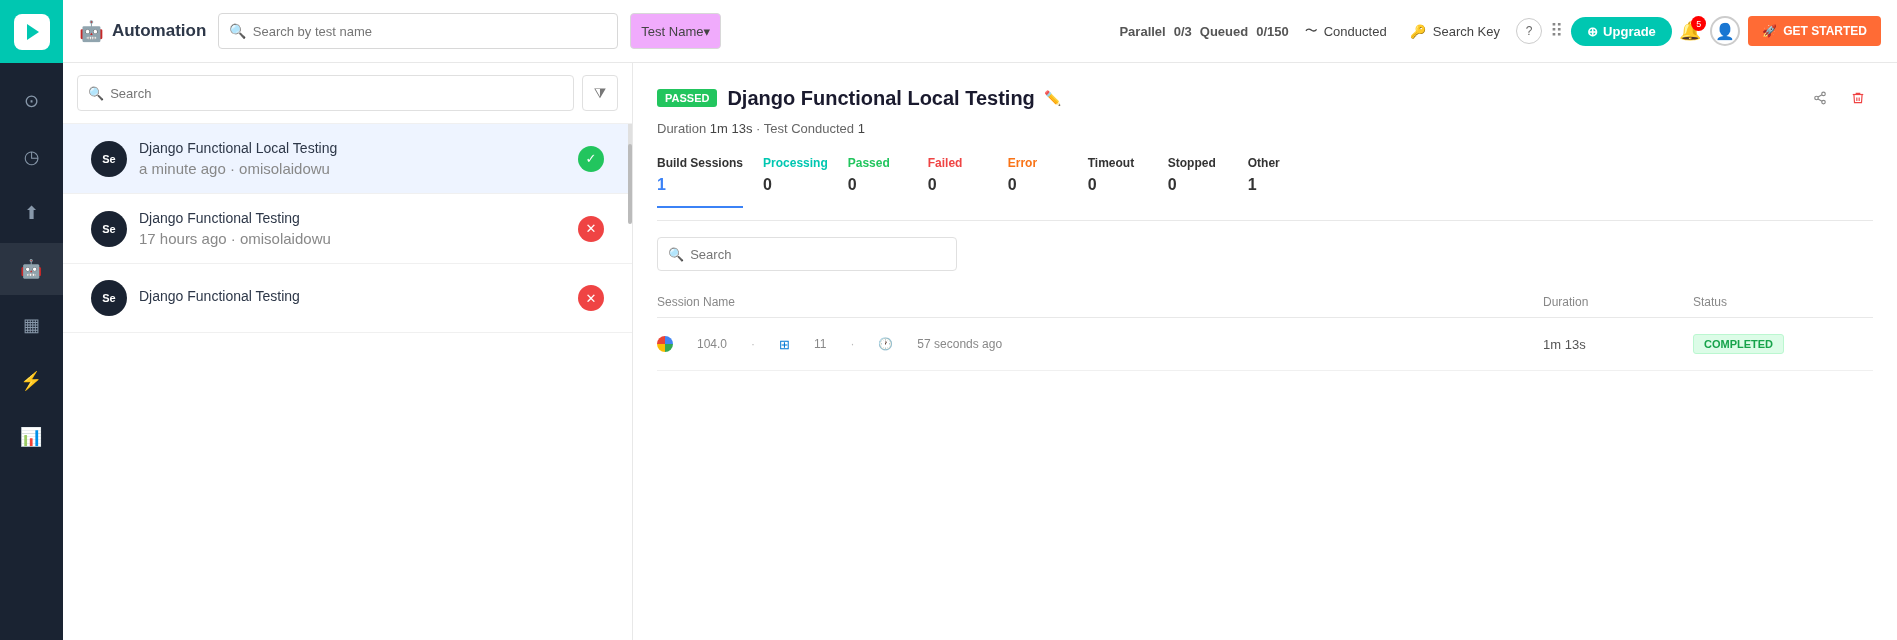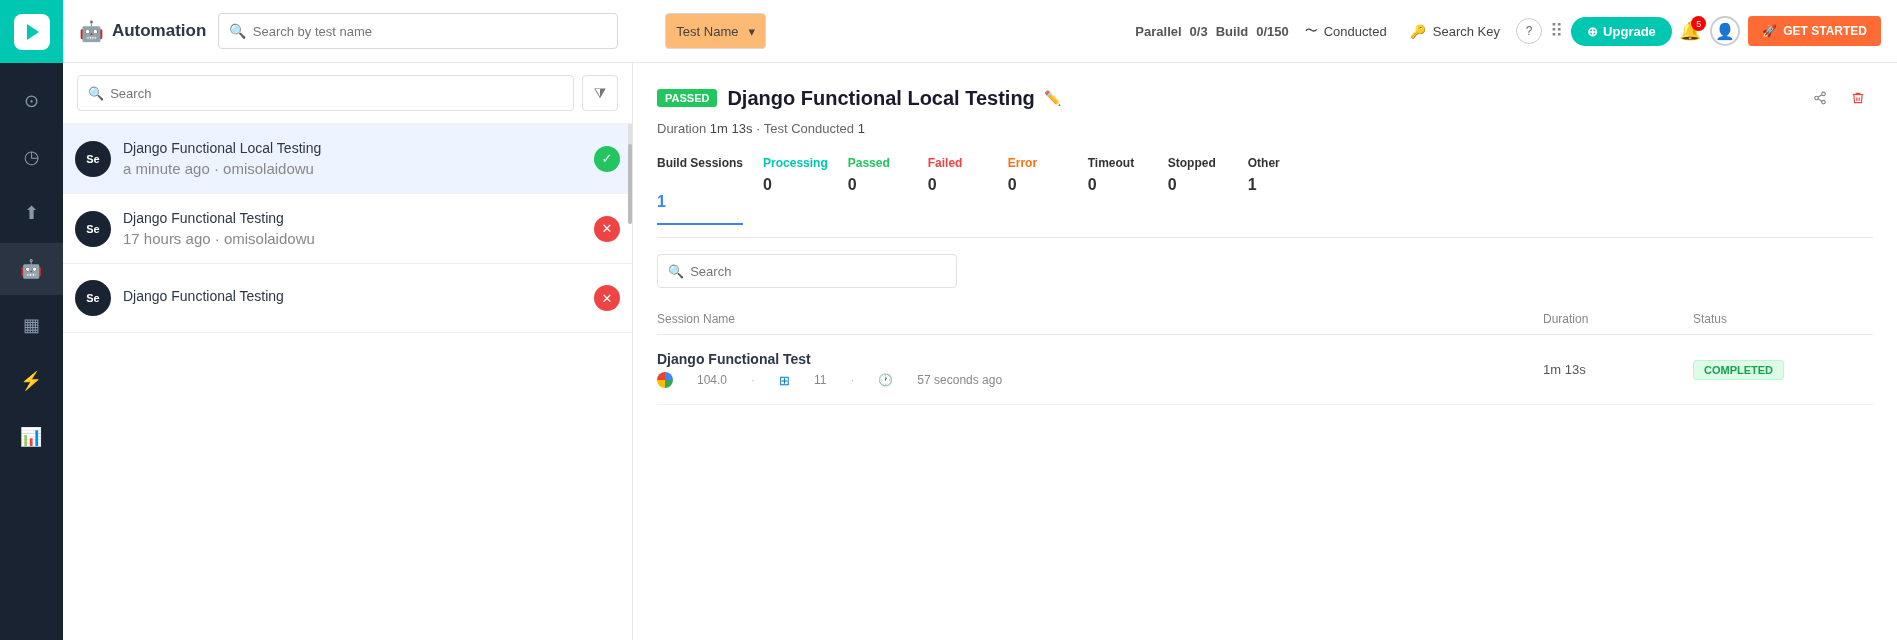--- a/index.html
+++ b/index.html
@@ -109,31 +109,30 @@
       outline: none;
       font-size: 13px;
       color: #555;
       width: 100%;
       background: transparent;
     }
     .search-bar-header span { color: #aaa; margin-right: 6px; font-size: 14px; }
     .test-name-dropdown {
       display: flex;
       align-items: center;
-      gap: 10px;
+      gap: 0;
       border: 1px solid #d8d8d8;
       border-radius: 4px;
       padding: 0 10px;
       height: 36px;
       cursor: pointer;
       font-size: 13px;
       color: #444;
-      background: #fdba74;
+      background: #f0abfc;
       white-space: nowrap;
-      margin-left: 35px;
     }
     .header-right {
       display: flex;
       align-items: center;
       gap: 8px;
       margin-left: auto;
     }
     .parallel-info {
       display: flex;
       align-items: center;
@@ -296,21 +295,21 @@
       font-size: 14px;
       background: white;
     }
     .build-list {
       flex: 1;
       overflow-y: auto;
     }
     .build-item {
       display: flex;
       align-items: center;
-      padding: 16px 12px;
+      padding: 16px 28px;
       border-bottom: 1px solid #f0f0f0;
       cursor: pointer;
       position: relative;
     }
     .build-item.selected { background: #eef4ff; }
     .build-avatar {
       width: 36px;
       height: 36px;
       border-radius: 50%;
       background: #1a2332;
@@ -421,21 +420,21 @@
       gap: 0;
       border-bottom: 1px solid #e8e8e8;
       margin-bottom: 16px;
     }
     .stat-col {
       display: flex;
       flex-direction: column;
       padding: 0 20px 12px 0;
       min-width: 80px;
     }
-    .stat-col:first-child { padding-left: 0; gap: 17px; }
+    .stat-col:first-child { padding-left: 0; }
     .stat-label {
       font-size: 12px;
       font-weight: 600;
       color: #333;
       margin-bottom: 6px;
       white-space: nowrap;
     }
     .stat-label.processing { color: #00c7b1; }
     .stat-label.passed { color: #22c55e; }
     .stat-label.failed { color: #ef4444; }
@@ -569,21 +568,21 @@
       <input placeholder="Search by test name" style="">
     </div>
     <div class="test-name-dropdown">
       <span>Test Name</span>
       <span>▾</span>
     </div>
     <div class="header-right">
       <div class="parallel-info">
         <span>Parallel</span>
         <strong>0/3</strong>
-        <span>Build</span>
+        <span>Queued</span>
         <strong>0/150</strong>
       </div>
       <div class="analytics-btn">
         <span>〜</span>
         <span>Conducted</span>
       </div>
       <div class="access-key-btn">
         <span>🔑</span>
         <span>Search Key</span>
       </div>
@@ -740,21 +739,20 @@
       </div>
 
       <div class="sessions-table-header">
         <div class="col-session-name">Session Name</div>
         <div class="col-duration">Duration</div>
         <div class="col-status">Status</div>
       </div>
 
       <div class="session-row">
         <div class="session-name-col">
-          <div class="session-name">Django Functional Test</div>
           <div class="session-meta">
             <div class="chrome-icon"></div>
             <span>104.0</span>
             <span class="dot-separator">·</span>
             <span class="windows-icon">⊞</span>
             <span>11</span>
             <span class="dot-separator">·</span>
             <span class="clock-icon">🕐</span>
             <span>57 seconds ago</span>
           </div>

